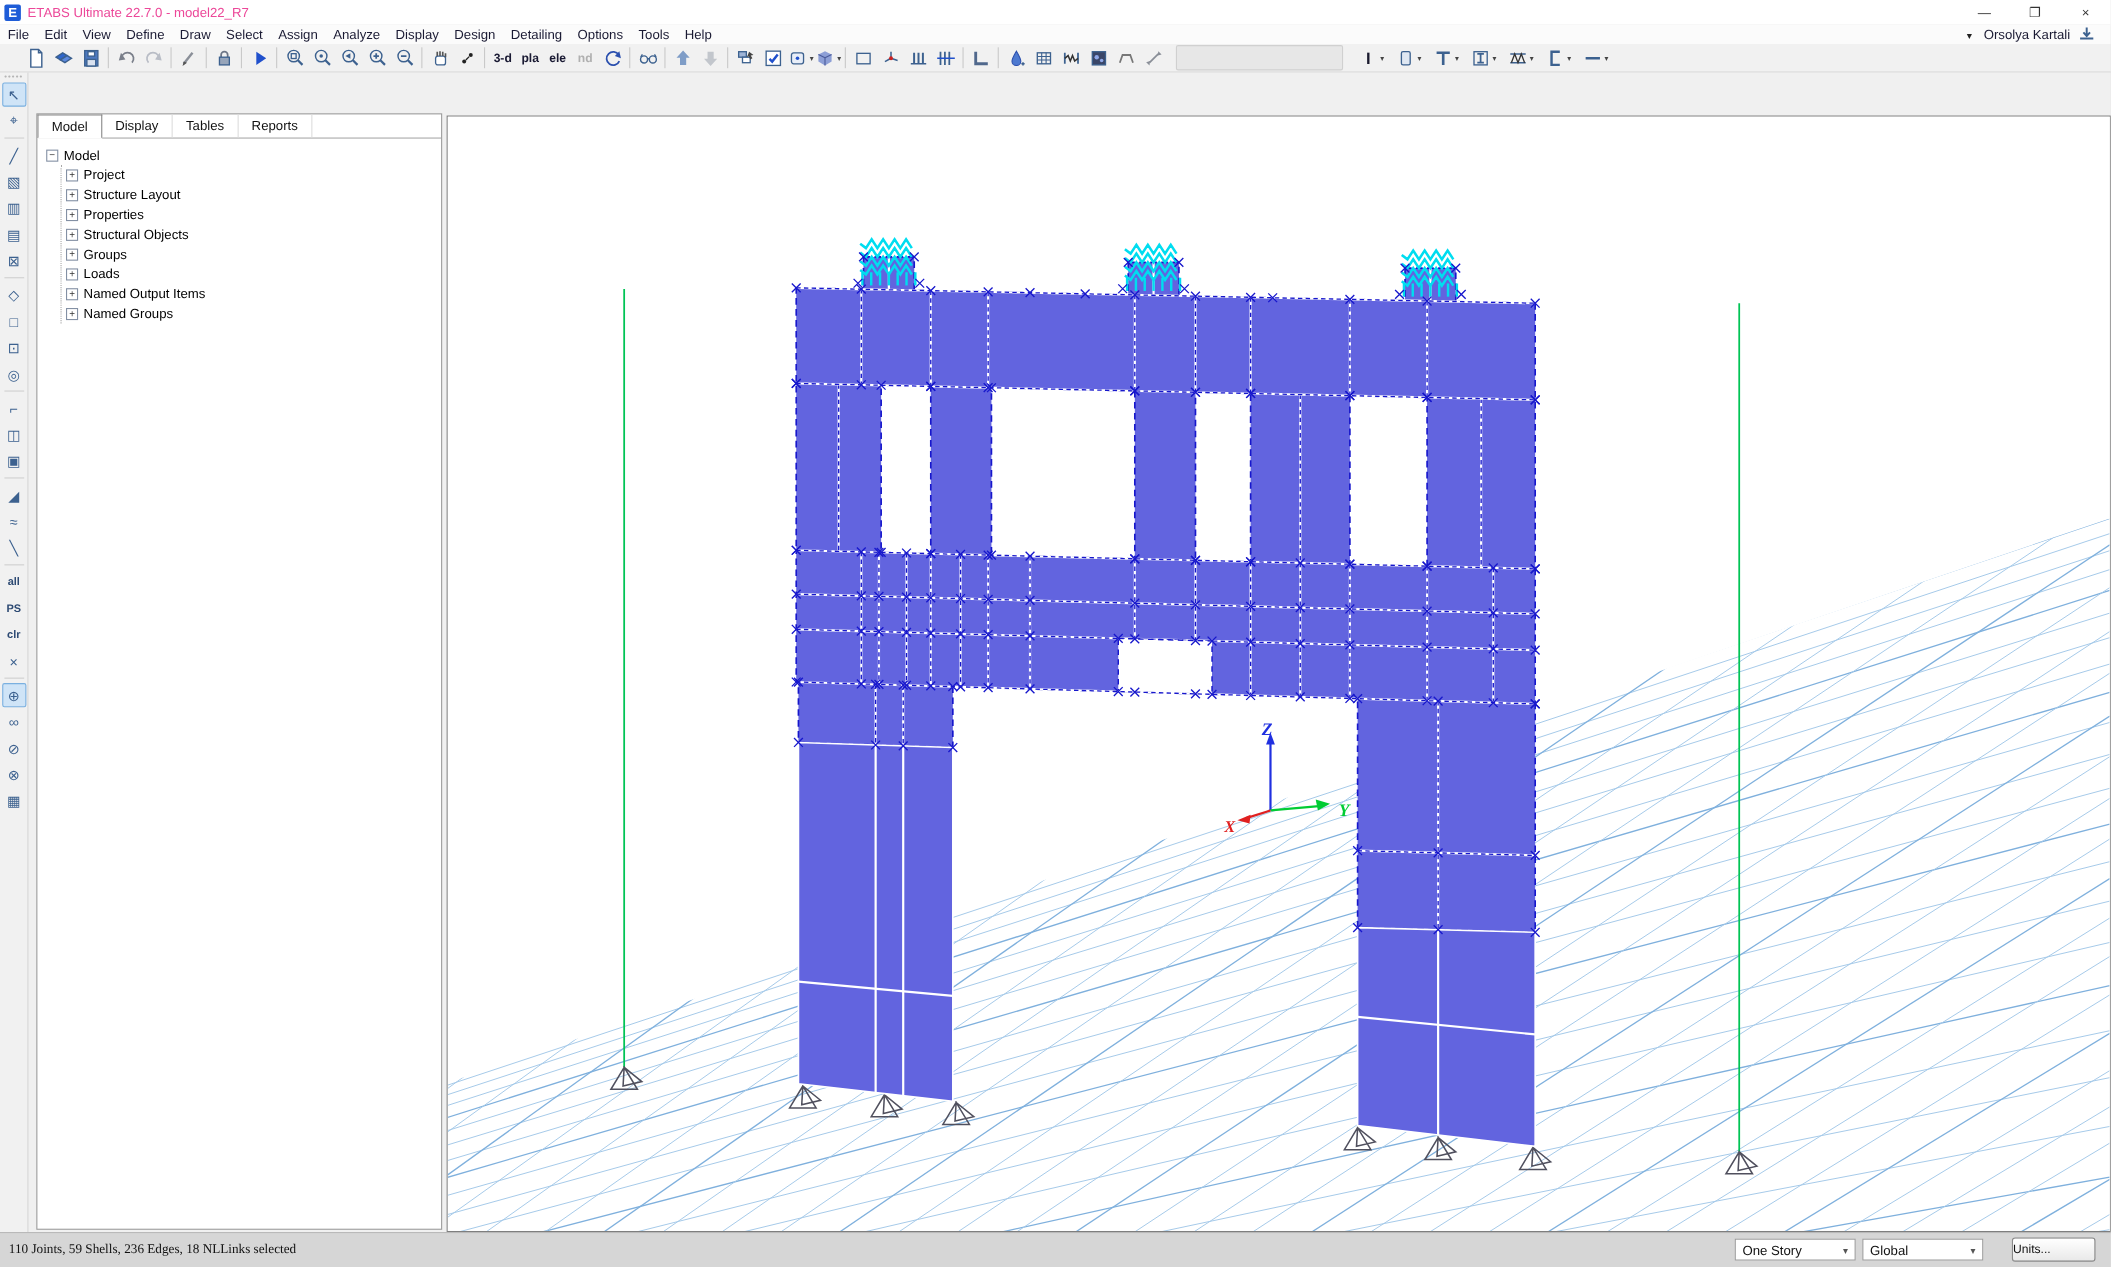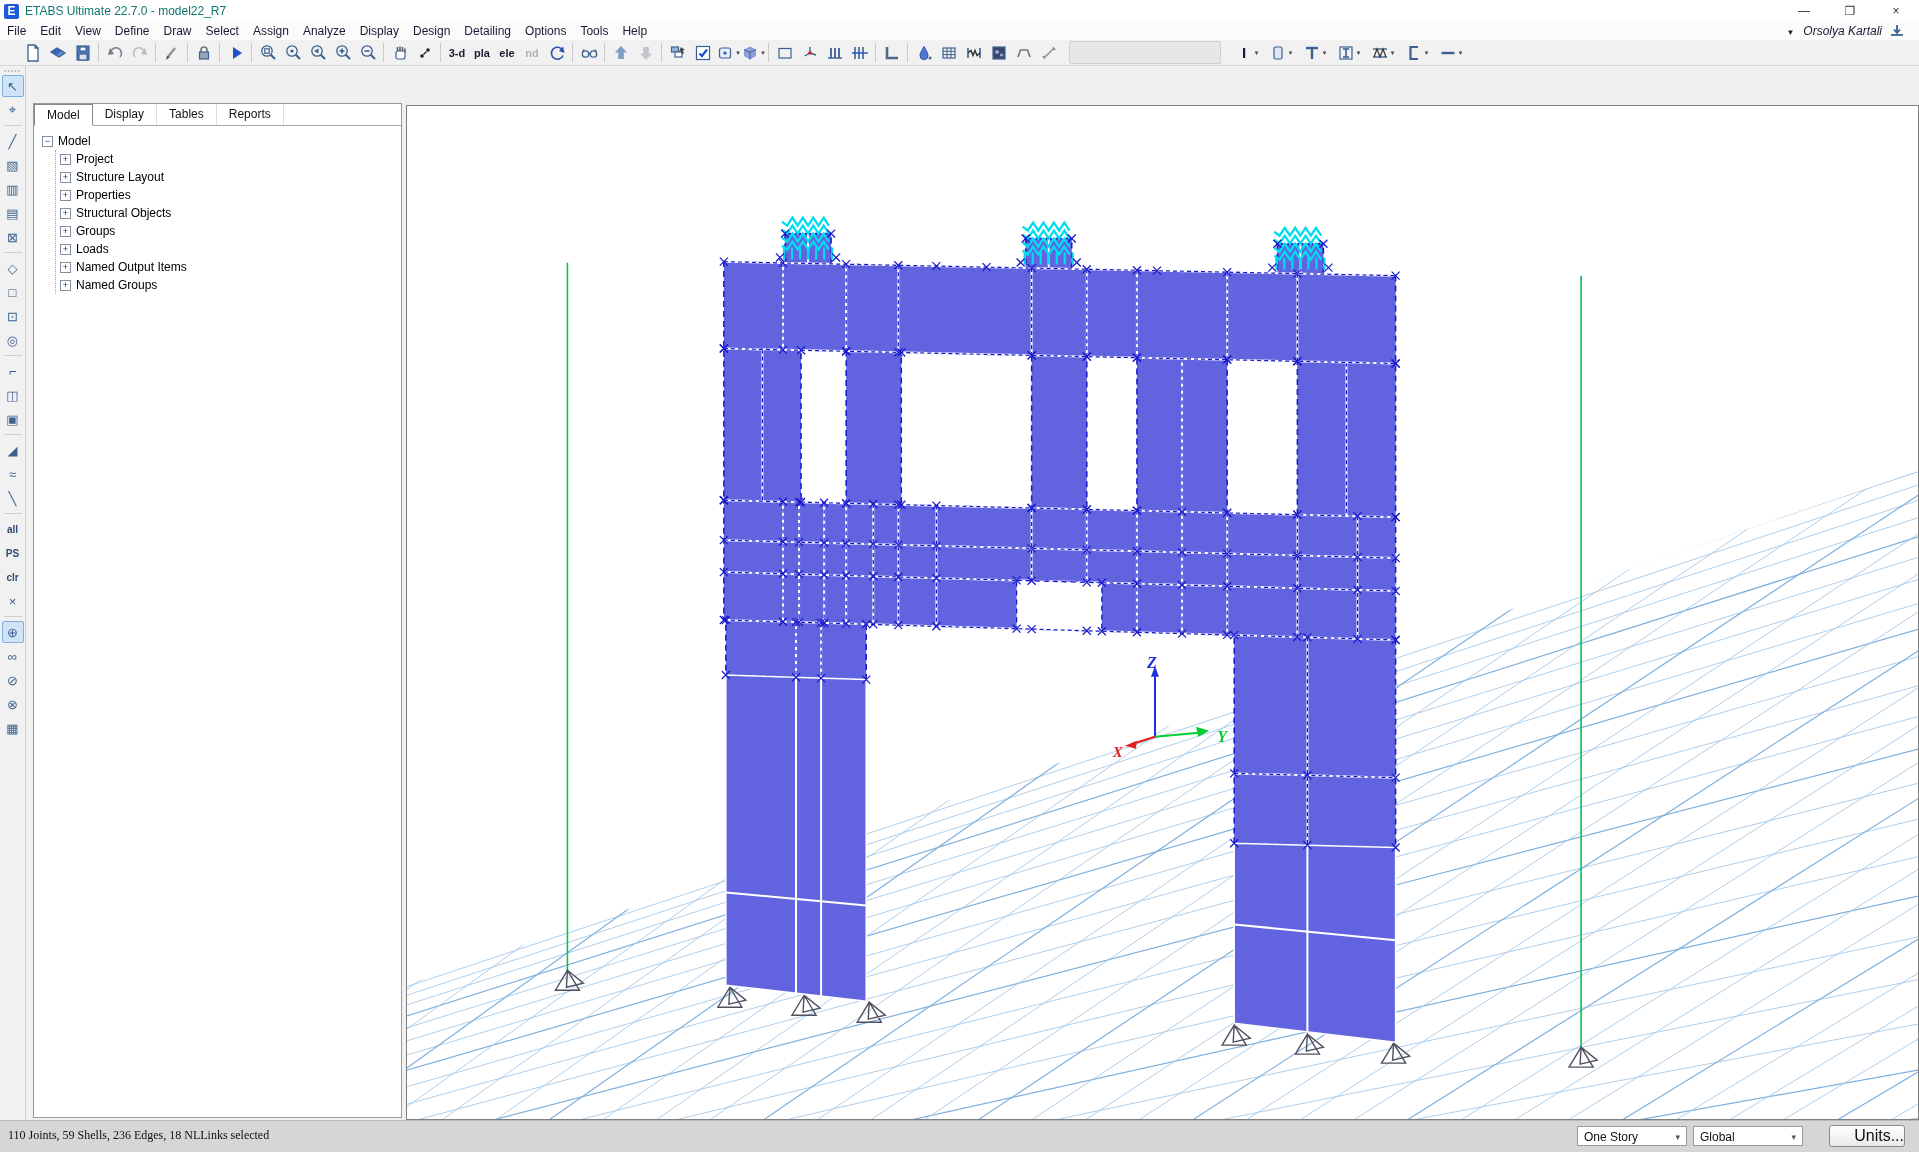--- a/index.html
+++ b/index.html
@@ -3,29 +3,29 @@
 <meta charset="utf-8">
 <style>
   html,body{margin:0;padding:0;background:#9a9a9a;font-family:"Liberation Sans",sans-serif;}
   .window{position:relative;width:1919px;height:1152px;background:#f0f0f0;overflow:hidden;
           font-family:"Liberation Sans",sans-serif;color:#15162b;}
   
   .titlebar{position:absolute;left:0;top:0;width:100%;height:22px;background:#ffffff;
             border-bottom:1px solid #e4e4e4;display:flex;align-items:center;}
   .applogo{width:15px;height:15px;margin:0 6px 0 4px;background:#1e5cd7;color:#fff;
            font-weight:bold;font-size:12px;line-height:15px;text-align:center;border-radius:2px;}
-  .apptitle{font-size:12px;color:#0f766e;}
+  .apptitle{font-size:12px;color:#ec4899;}
   .winbtns{margin-left:auto;display:flex;height:100%;}
   .winbtn{width:46px;height:100%;display:flex;align-items:center;justify-content:center;
           font-size:12px;color:#333;cursor:default;}
   
   .menubar{position:absolute;left:0;top:22px;width:100%;height:18px;background:#fbfbfb;
            display:flex;align-items:center;font-size:12px;color:#1a1a33;}
   .menu-item{padding:0 7px;line-height:18px;}
-  .userarea{margin-left:auto;display:flex;gap:7px;padding-right:14px;font-size:12px;font-style:italic;}
+  .userarea{margin-left:auto;display:flex;gap:7px;padding-right:14px;font-size:12px;}
   .usercaret::before{content:"▼";font-size:8px;color:#222;margin-right:2px;}
   
   .toolbar{position:absolute;left:0;top:40px;width:100%;height:26px;background:#f1f1f1;
            border-bottom:1px solid #d6d6d6;display:flex;align-items:center;padding-left:20px;box-sizing:border-box;}
   .tbtn{width:25px;height:23px;display:inline-flex;align-items:center;justify-content:center;border-radius:2px;}
   .tbtn svg{display:block;}
   .tbtn .caret{font-size:7px;color:#444;margin-left:1px;}
   .tb-sep{width:1px;height:19px;background:#c9c9c9;margin:0 3px;}
   .tb-gap{width:150px;height:21px;background:#e7e7e7;border:1px solid #d0d0d0;margin:0 8px;border-radius:2px;}
   
@@ -67,21 +67,21 @@
   .canvas{position:absolute;left:0;right:0;top:39px;bottom:0;background:#ffffff;border:1px solid #7e7e7e;box-sizing:border-box;}
   .canvas svg{width:100%;height:100%;display:block;}
   
   .statusbar{position:absolute;left:0;top:1120px;width:100%;height:32px;background:#d6d6d6;
              border-top:1px solid #b9b9b9;font-size:12px;color:#111;}
   .status-msg{position:absolute;left:8px;top:7px;font-family:Liberation Serif, serif;}
   .sb-select{position:absolute;top:5px;height:20px;background:#fff;border:1px solid #999;
              font-size:12px;line-height:20px;padding:0 6px;box-sizing:border-box;}
   .sb-select .sel-caret{float:right;font-size:9px;color:#555;margin-left:6px;}
   .sb-btn{position:absolute;top:4px;height:22px;background:linear-gradient(#ffffff,#e9e9e9);
-          border:1px solid #8a8a8a;border-radius:3px;font-size:16px;line-height:20px;text-align:right;box-sizing:border-box;}
+          border:1px solid #8a8a8a;border-radius:3px;font-size:11px;line-height:20px;text-align:left;box-sizing:border-box;}
 </style>
 </head>
 <body>
 
 <div class="window">
 
   <div class="titlebar">
     <div class="applogo">E</div>
     <span class="apptitle">ETABS Ultimate 22.7.0 - model22_R7</span>
     <div class="winbtns">

